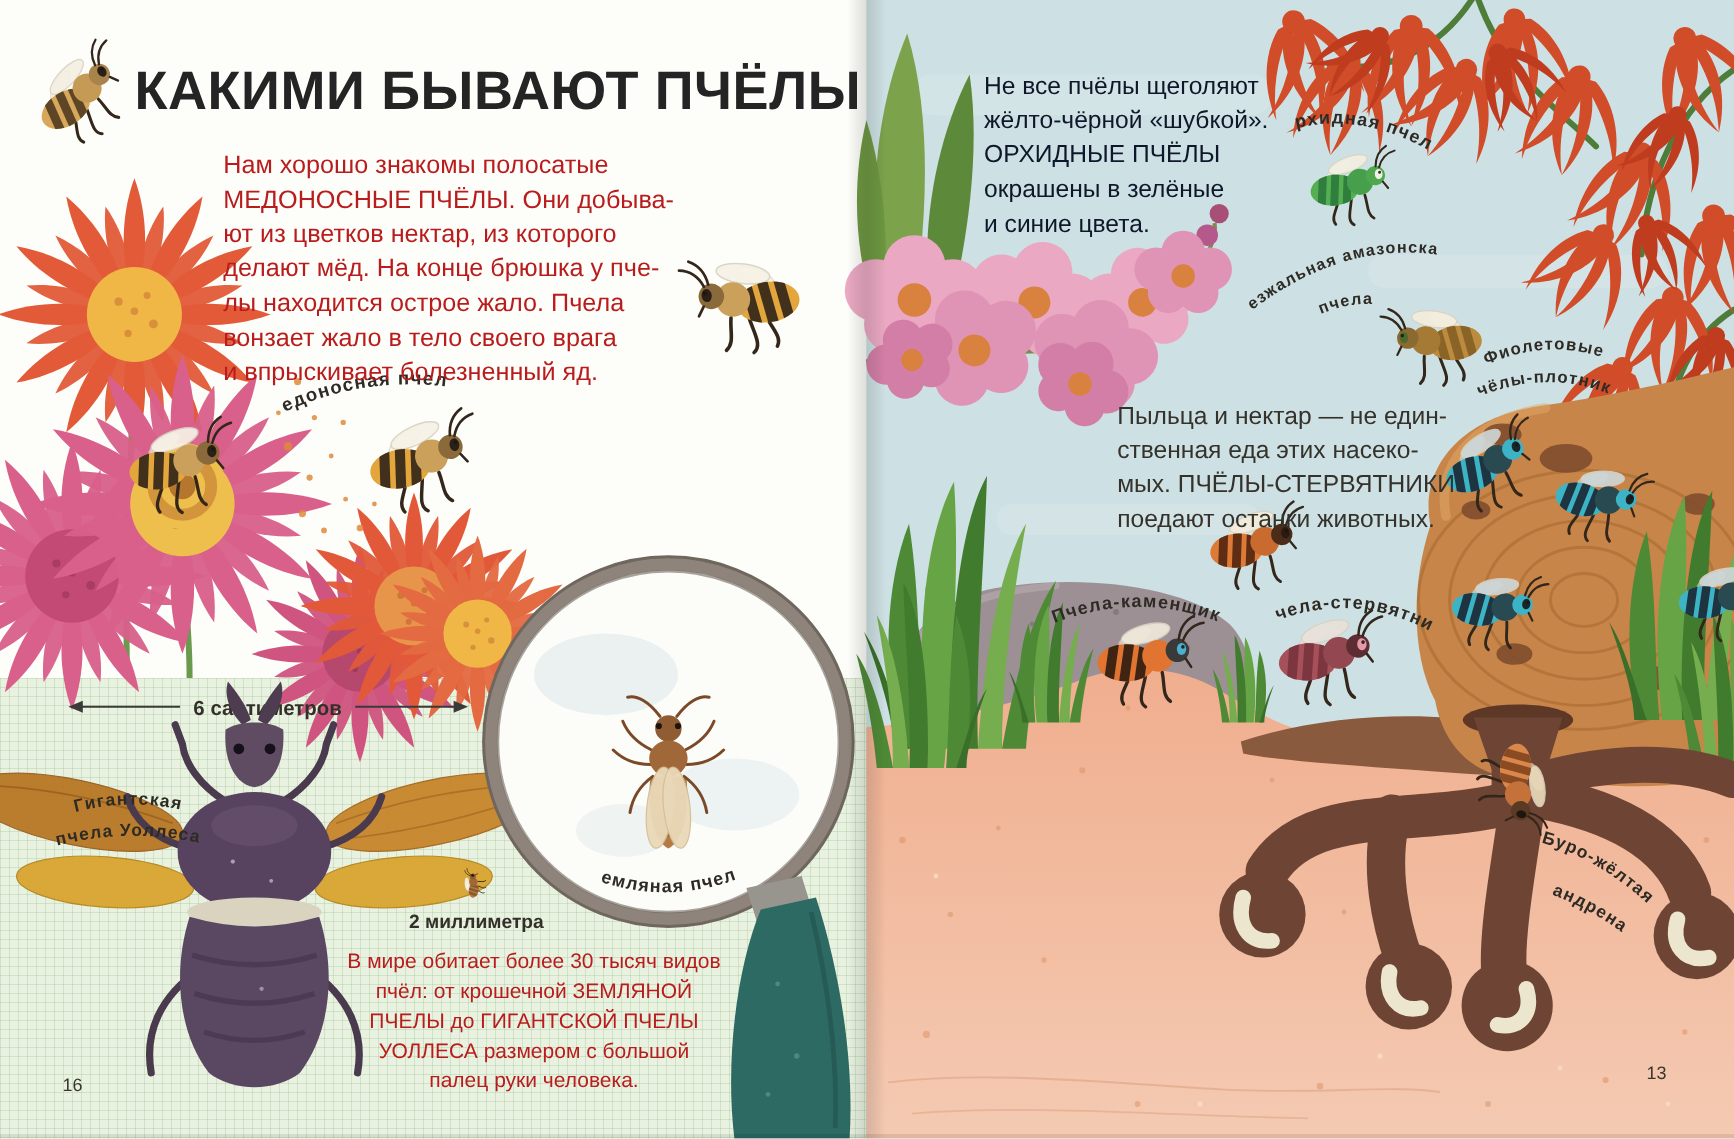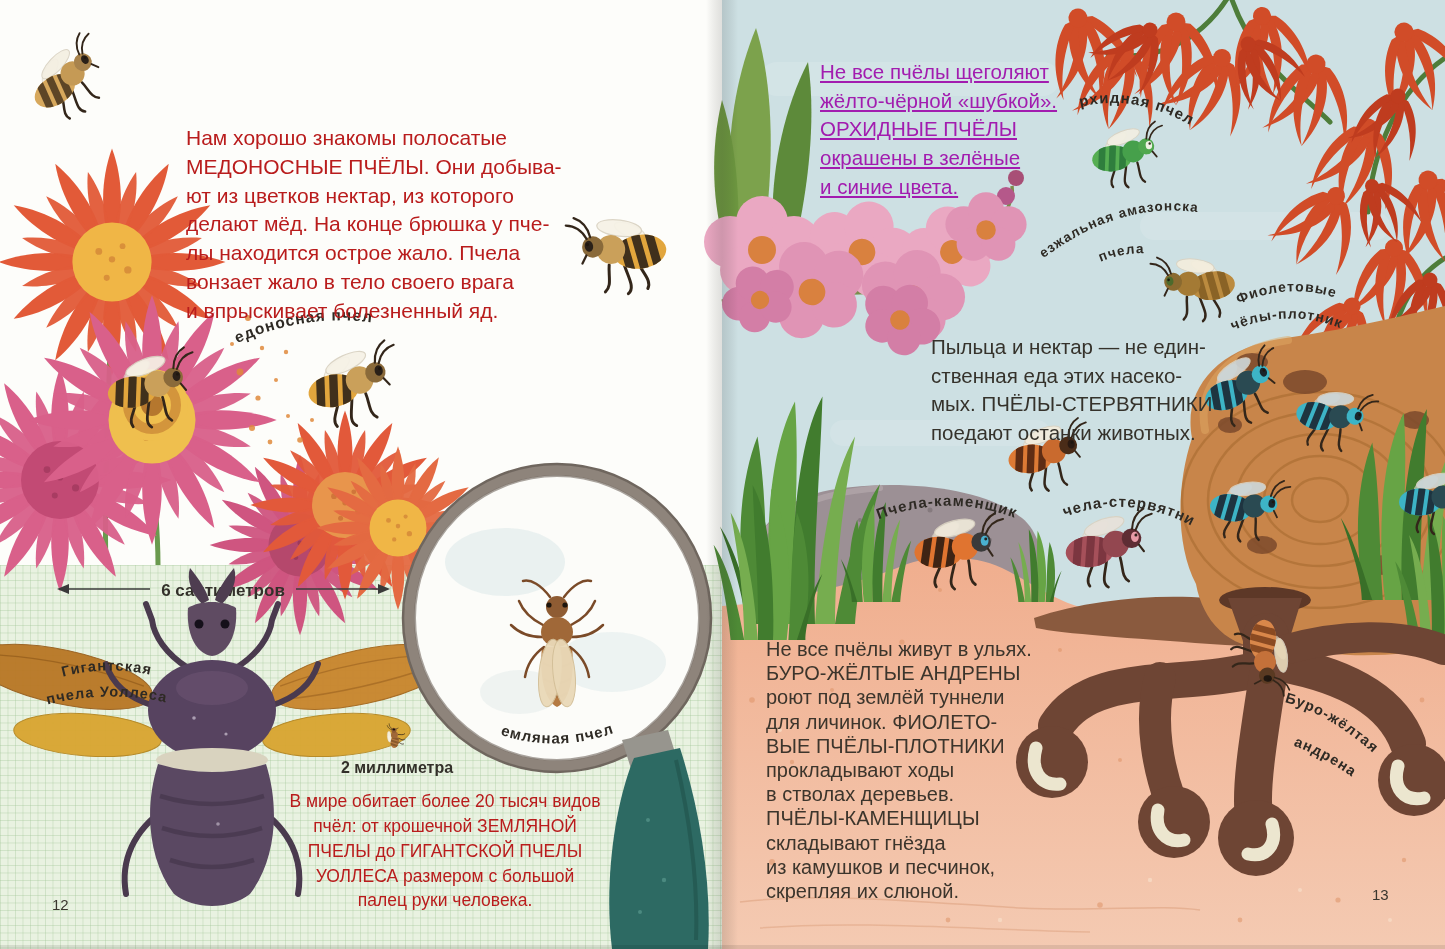--- a/index.html
+++ b/index.html
@@ -9,21 +9,21 @@
          background-image:linear-gradient(rgba(165,200,155,.38) 1px,transparent 1px),
                           linear-gradient(90deg,rgba(165,200,155,.38) 1px,transparent 1px);
          background-size:7.5px 7.5px;}
   svg.scene{position:absolute;left:0;top:0;}
   .tb{position:absolute;white-space:pre;color:#b91c1c;}
   .title{position:absolute;left:112px;top:50px;font-size:45px;font-weight:700;color:#242424;
          letter-spacing:.5px;white-space:pre;}
   .p1{left:186px;top:124px;font-size:21px;line-height:1.37;}
   .p2{left:437px;top:344px;font-size:21px;line-height:1.37;}
   .p3{left:280px;top:789px;width:330px;font-size:17.5px;line-height:1.42;text-align:center;white-space:pre-line;}
-  .r1{left:820px;top:58px;font-size:20.5px;line-height:1.4;color:#a21caf;text-decoration:underline;}
+  .r1{left:820px;top:58px;font-size:20.5px;line-height:1.4;color:#0f172a;}
   .r2{left:903px;top:333px;font-size:20.5px;line-height:1.4;color:#35322b;margin-left:28px;}
   .r3{left:766px;top:637px;font-size:20px;line-height:1.21;color:#3c352c;}
   .pagenum{position:absolute;font-size:15px;color:#3a362e;}
   .pg12{left:52px;top:896px;}
   .pg13{left:1372px;top:886px;text-align:center;}
   text.lbl{font-family:"Liberation Sans",sans-serif;font-weight:700;fill:#2e2a24;letter-spacing:1.1px;}
   text.scaleTxt{font-family:"Liberation Sans",sans-serif;font-weight:600;fill:#33302a;}
 </style>
 </head>
 <body>
@@ -455,50 +455,40 @@
       <text class="lbl" font-size="15"><textPath href="#masP" startOffset="50%" text-anchor="middle">Пчела-каменщик</textPath></text>
       <text class="lbl" font-size="15"><textPath href="#vulP" startOffset="50%" text-anchor="middle">Пчела-стервятник</textPath></text>
       <text class="lbl" font-size="14.5"><textPath href="#an1P" startOffset="50%" text-anchor="middle">Буро-жёлтая</textPath></text>
       <text class="lbl" font-size="14.5"><textPath href="#an2P" startOffset="50%" text-anchor="middle">андрена</textPath></text>
     </g>
 
     <rect x="706" y="0" width="32" height="949" fill="url(#gutG)"></rect>
     <rect x="0" y="945" width="1445" height="4" fill="rgba(0,0,0,0.09)"></rect>
   </svg>
 
+  <div class="title">КАКИМИ БЫВАЮТ ПЧЁЛЫ</div>
 
   <div class="tb p1">Нам хорошо знакомы полосатые
 МЕДОНОСНЫЕ ПЧЁЛЫ. Они добыва-
 ют из цветков нектар, из которого
 делают мёд. На конце брюшка у пче-
 лы находится острое жало. Пчела
 вонзает жало в тело своего врага
 и впрыскивает болезненный яд.</div>
-  <div class="tb p3">В мире обитает более 20 тысяч видов
+  <div class="tb p3">В мире обитает более 30 тысяч видов
 пчёл: от крошечной ЗЕМЛЯНОЙ
 ПЧЕЛЫ до ГИГАНТСКОЙ ПЧЕЛЫ
 УОЛЛЕСА размером с большой
 палец руки человека.</div>
 
   <div class="tb r1">Не все пчёлы щеголяют
 жёлто-чёрной «шубкой».
 ОРХИДНЫЕ ПЧЁЛЫ
 окрашены в зелёные
 и синие цвета.</div>
   <div class="tb r2">Пыльца и нектар — не един-
 ственная еда этих насеко-
 мых. ПЧЁЛЫ-СТЕРВЯТНИКИ
 поедают останки животных.</div>
-  <div class="tb r3">Не все пчёлы живут в ульях.
-БУРО-ЖЁЛТЫЕ АНДРЕНЫ
-роют под землёй туннели
-для личинок. ФИОЛЕТО-
-ВЫЕ ПЧЁЛЫ-ПЛОТНИКИ
-прокладывают ходы
-в стволах деревьев.
-ПЧЁЛЫ-КАМЕНЩИЦЫ
-складывают гнёзда
-из камушков и песчинок,
-скрепляя их слюной.</div>
-
-  <div class="pagenum pg12">12</div>
+
+  <div class="pagenum pg12">16</div>
   <div class="pagenum pg13">13</div>
 </div>
 
 </body></html>

